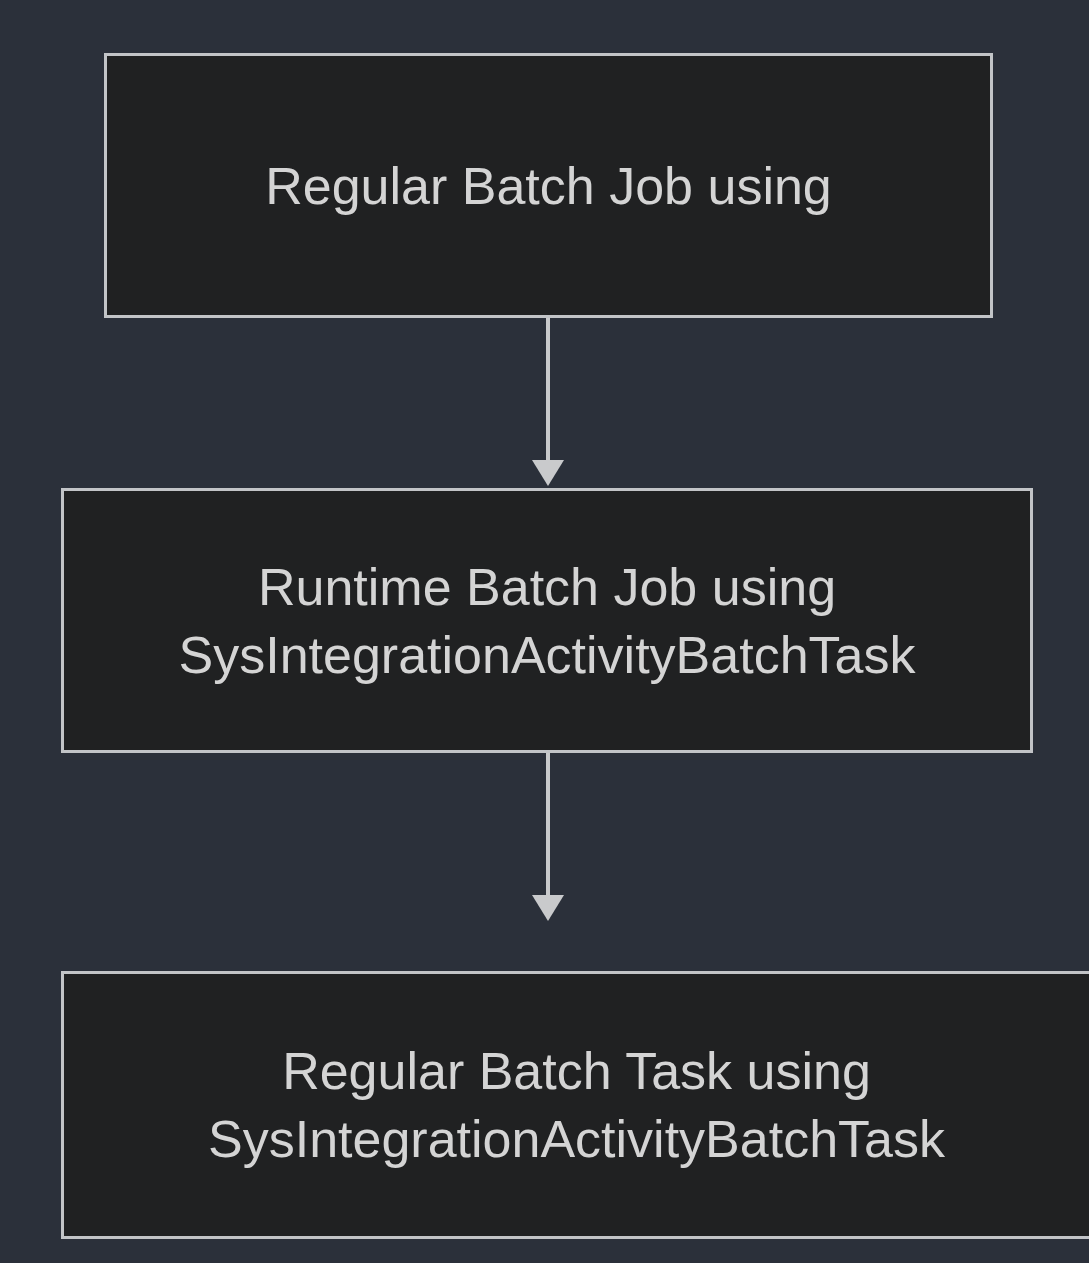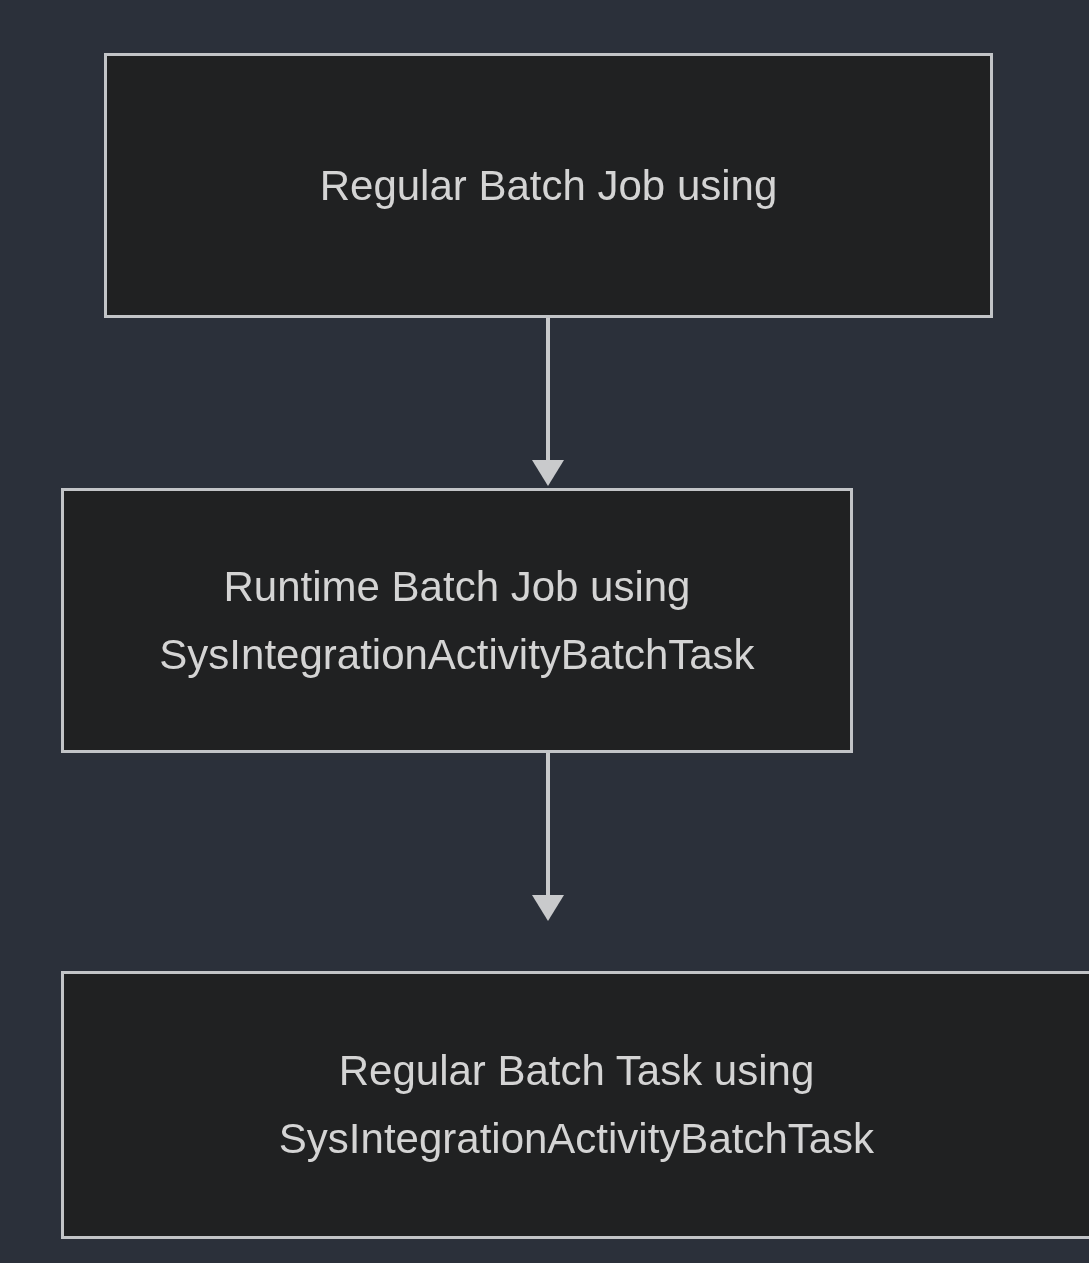--- a/index.html
+++ b/index.html
@@ -33,27 +33,27 @@
   .node {
     position: absolute;
     background: var(--node-fill);
     border: 3px solid var(--node-border);
     color: var(--text);
     display: flex;
     flex-direction: column;
     align-items: center;
     justify-content: center;
     text-align: center;
-    font-size: 42px;
+    font-size: 52px;
     line-height: 68px;
     letter-spacing: 0px;
   }
   .node .line { white-space: nowrap; }
   .node-1 { left: 104px; top: 53px;  width: 889px; height: 265px; }
-  .node-2 { left: 61px;  top: 488px; width: 792px; height: 265px; }
+  .node-2 { left: 61px;  top: 488px; width: 972px; height: 265px; }
   .node-3 { left: 61px;  top: 923px; width: 1031px; height: 268px; margin-top: 48px; }
 </style>
 </head>
 <body>
 
 <div class="canvas">
 
   <svg class="edges" viewBox="0 0 1089 1263" aria-hidden="true">
     <g>
       <line x1="548" y1="318" x2="548" y2="462" stroke-width="4" stroke="#c9cacc"></line>

